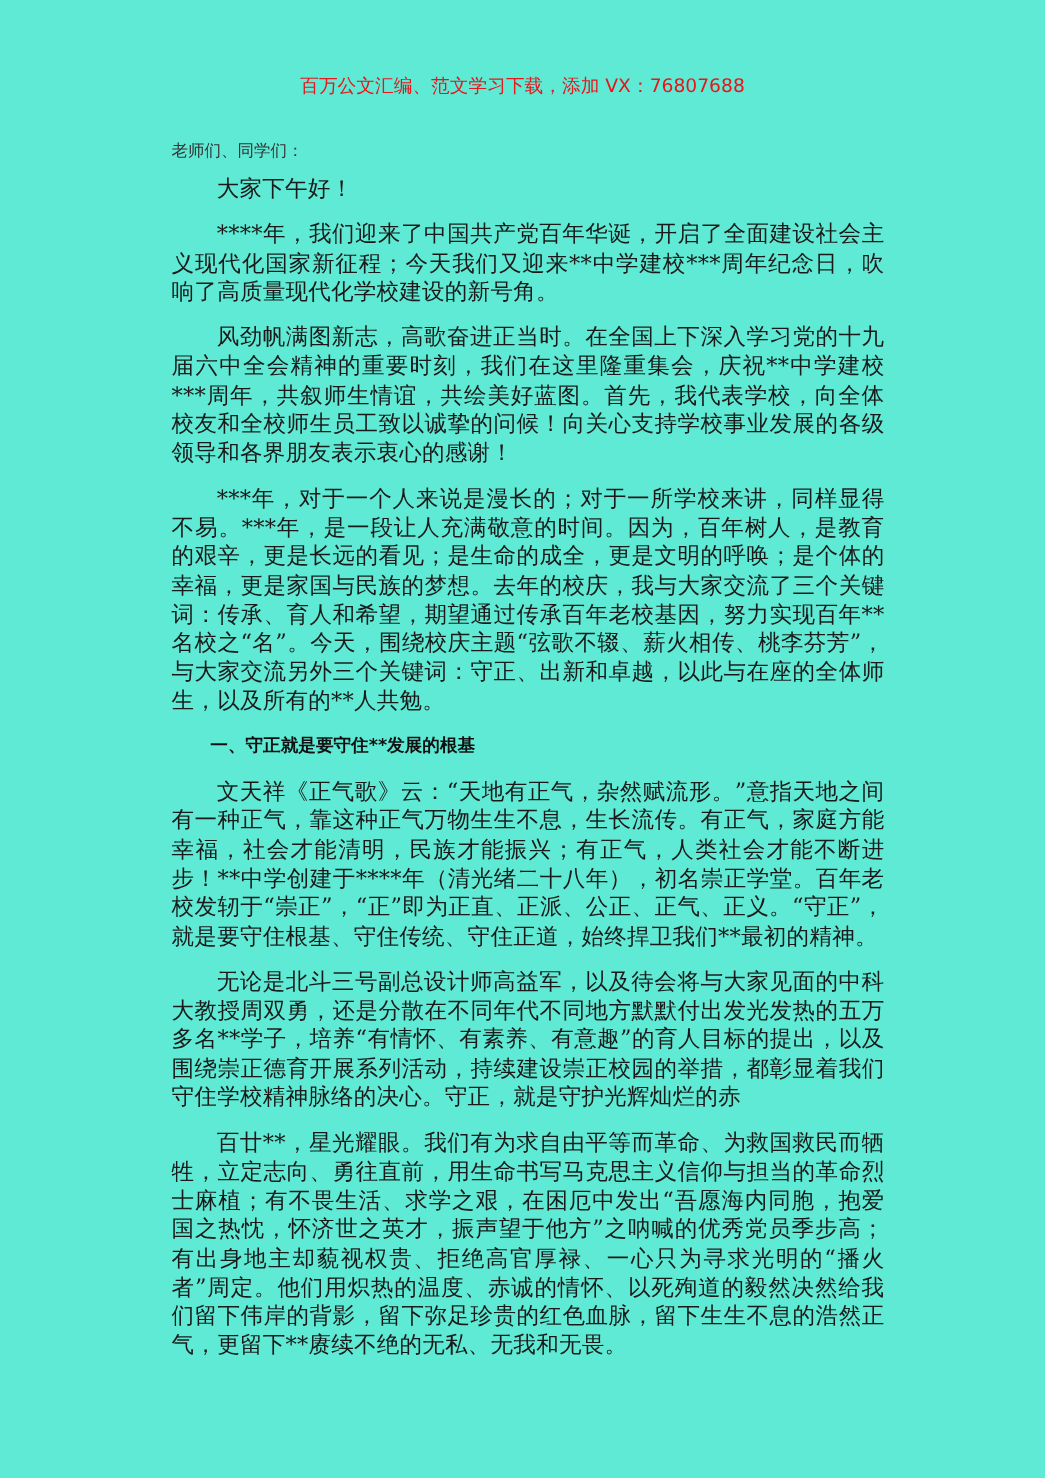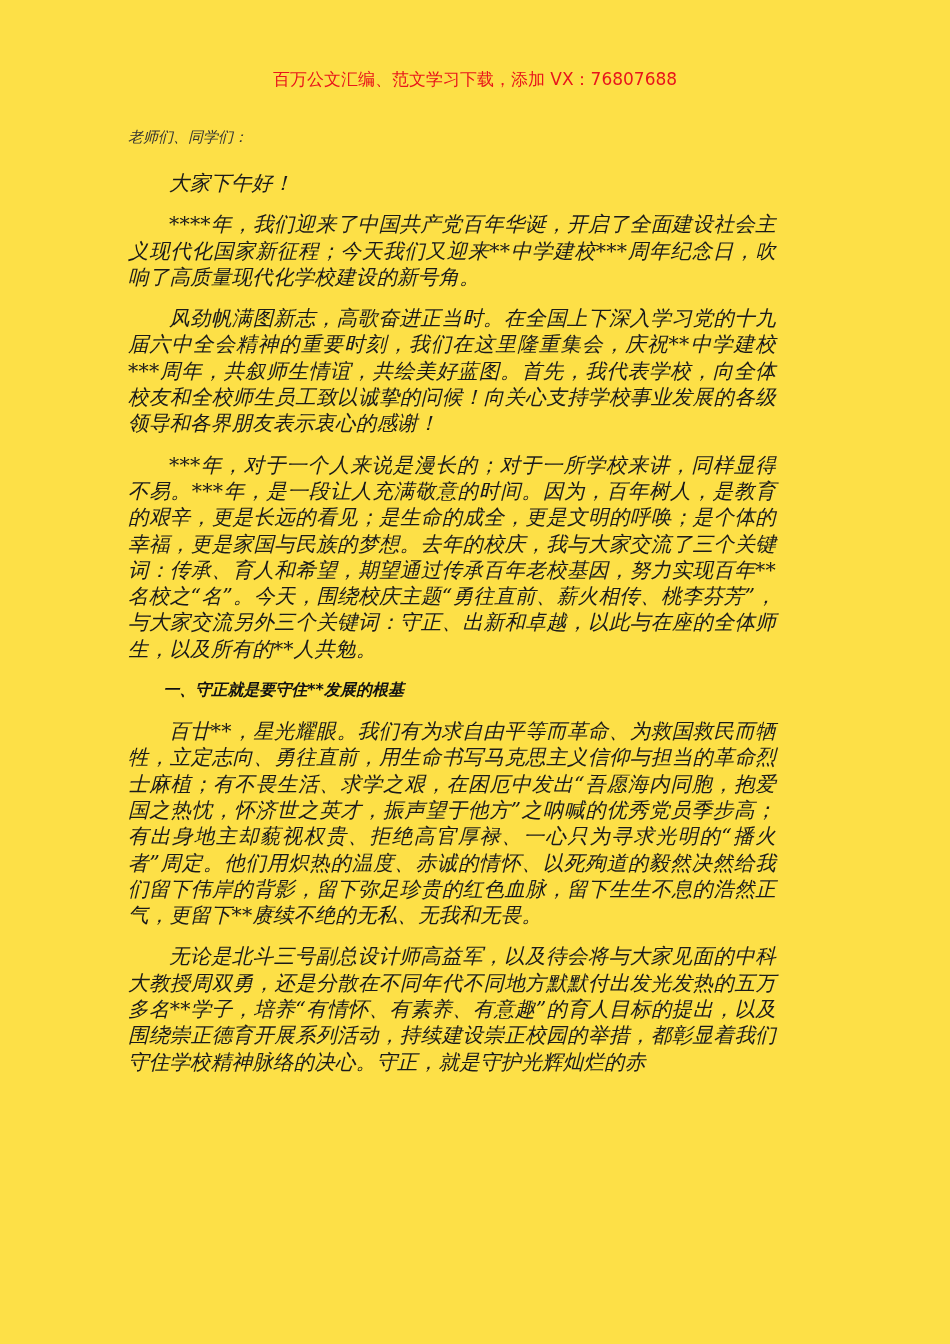--- a/index.html
+++ b/index.html
@@ -1,45 +1,46 @@
 <!DOCTYPE html>
 <html><head>
 <meta charset="utf-8">
 <style>
   html, body { margin: 0; padding: 0; background: #ffffff; }
   body { width: 950px; height: 1344px; position: relative; overflow: hidden; }
-  .page { position: absolute; left: 0; top: 0; width: 950px; height: 1344px; background: #fde047; }
+  .page { position: absolute; left: 0; top: 0; width: 950px; height: 1344px; background: #5eead4; }
   .header {
     position: absolute; left: 0; top: 66px; width: 950px; text-align: center;
     color: #e8151b; font-family: "DejaVu Sans", sans-serif; font-size: 17px; line-height: 26px;
   }
   .content {
-    position: absolute; left: 128px; top: 124px; width: 648px;
-    font-family: "DejaVu Serif", serif; color: #1a1a1a; font-style: italic;
+    position: absolute; left: 156px; top: 124px; width: 648px;
+    font-family: "DejaVu Serif", serif; color: #1a1a1a;
   }
   .salutation { font-size: 15px; line-height: 26px; color: #333; margin: 0 0 6px 0; font-family: "DejaVu Sans", sans-serif; }
   .para {
     font-size: 20.5px; line-height: 26.3px; text-indent: 2em; margin: 0 0 15px 0;
     text-align: justify; letter-spacing: 0.2px;
   }
-  .greeting { margin-top: 20px; margin-bottom: 15px; }
+  .greeting { margin-top: 8px; margin-bottom: 15px; }
   .heading {
     font-family: "DejaVu Sans", sans-serif; font-weight: bold; font-size: 16px;
     line-height: 26px; text-indent: 2.2em; margin: 2px 0 15px 0; color: #111;
   }
 </style>
 </head>
 <body>
 
 <div class="page">
   <div class="header">百万公文汇编、范文学习下载，添加 VX：76807688</div>
 
   <div class="content">
     <p class="salutation">老师们、同学们：</p>
     <p class="para greeting">大家下午好！</p>
     <p class="para">****年，我们迎来了中国共产党百年华诞，开启了全面建设社会主义现代化国家新征程；今天我们又迎来**中学建校***周年纪念日，吹响了高质量现代化学校建设的新号角。</p>
     <p class="para">风劲帆满图新志，高歌奋进正当时。在全国上下深入学习党的十九届六中全会精神的重要时刻，我们在这里隆重集会，庆祝**中学建校***周年，共叙师生情谊，共绘美好蓝图。首先，我代表学校，向全体校友和全校师生员工致以诚挚的问候！向关心支持学校事业发展的各级领导和各界朋友表示衷心的感谢！</p>
-    <p class="para">***年，对于一个人来说是漫长的；对于一所学校来讲，同样显得不易。***年，是一段让人充满敬意的时间。因为，百年树人，是教育的艰辛，更是长远的看见；是生命的成全，更是文明的呼唤；是个体的幸福，更是家国与民族的梦想。去年的校庆，我与大家交流了三个关键词：传承、育人和希望，期望通过传承百年老校基因，努力实现百年**名校之“名”。今天，围绕校庆主题“勇往直前、薪火相传、桃李芬芳”，与大家交流另外三个关键词：守正、出新和卓越，以此与在座的全体师生，以及所有的**人共勉。</p>
+    <p class="para">***年，对于一个人来说是漫长的；对于一所学校来讲，同样显得不易。***年，是一段让人充满敬意的时间。因为，百年树人，是教育的艰辛，更是长远的看见；是生命的成全，更是文明的呼唤；是个体的幸福，更是家国与民族的梦想。去年的校庆，我与大家交流了三个关键词：传承、育人和希望，期望通过传承百年老校基因，努力实现百年**名校之“名”。今天，围绕校庆主题“弦歌不辍、薪火相传、桃李芬芳”，与大家交流另外三个关键词：守正、出新和卓越，以此与在座的全体师生，以及所有的**人共勉。</p>
     <h2 class="heading">一、守正就是要守住**发展的根基</h2>
+    <p class="para">文天祥《正气歌》云：“天地有正气，杂然赋流形。”意指天地之间有一种正气，靠这种正气万物生生不息，生长流传。有正气，家庭方能幸福，社会才能清明，民族才能振兴；有正气，人类社会才能不断进步！**中学创建于****年（清光绪二十八年），初名崇正学堂。百年老校发轫于“崇正”，“正”即为正直、正派、公正、正气、正义。“守正”，就是要守住根基、守住传统、守住正道，始终捍卫我们**最初的精神。</p>
+    <p class="para">无论是北斗三号副总设计师高益军，以及待会将与大家见面的中科大教授周双勇，还是分散在不同年代不同地方默默付出发光发热的五万多名**学子，培养“有情怀、有素养、有意趣”的育人目标的提出，以及围绕崇正德育开展系列活动，持续建设崇正校园的举措，都彰显着我们守住学校精神脉络的决心。守正，就是守护光辉灿烂的赤</p>
     <p class="para">百廿**，星光耀眼。我们有为求自由平等而革命、为救国救民而牺牲，立定志向、勇往直前，用生命书写马克思主义信仰与担当的革命烈士麻植；有不畏生活、求学之艰，在困厄中发出“吾愿海内同胞，抱爱国之热忱，怀济世之英才，振声望于他方”之呐喊的优秀党员季步高；有出身地主却藐视权贵、拒绝高官厚禄、一心只为寻求光明的“播火者”周定。他们用炽热的温度、赤诚的情怀、以死殉道的毅然决然给我们留下伟岸的背影，留下弥足珍贵的红色血脉，留下生生不息的浩然正气，更留下**赓续不绝的无私、无我和无畏。</p>
-    <p class="para">无论是北斗三号副总设计师高益军，以及待会将与大家见面的中科大教授周双勇，还是分散在不同年代不同地方默默付出发光发热的五万多名**学子，培养“有情怀、有素养、有意趣”的育人目标的提出，以及围绕崇正德育开展系列活动，持续建设崇正校园的举措，都彰显着我们守住学校精神脉络的决心。守正，就是守护光辉灿烂的赤</p>
   </div>
 </div>
 
 </body></html>

